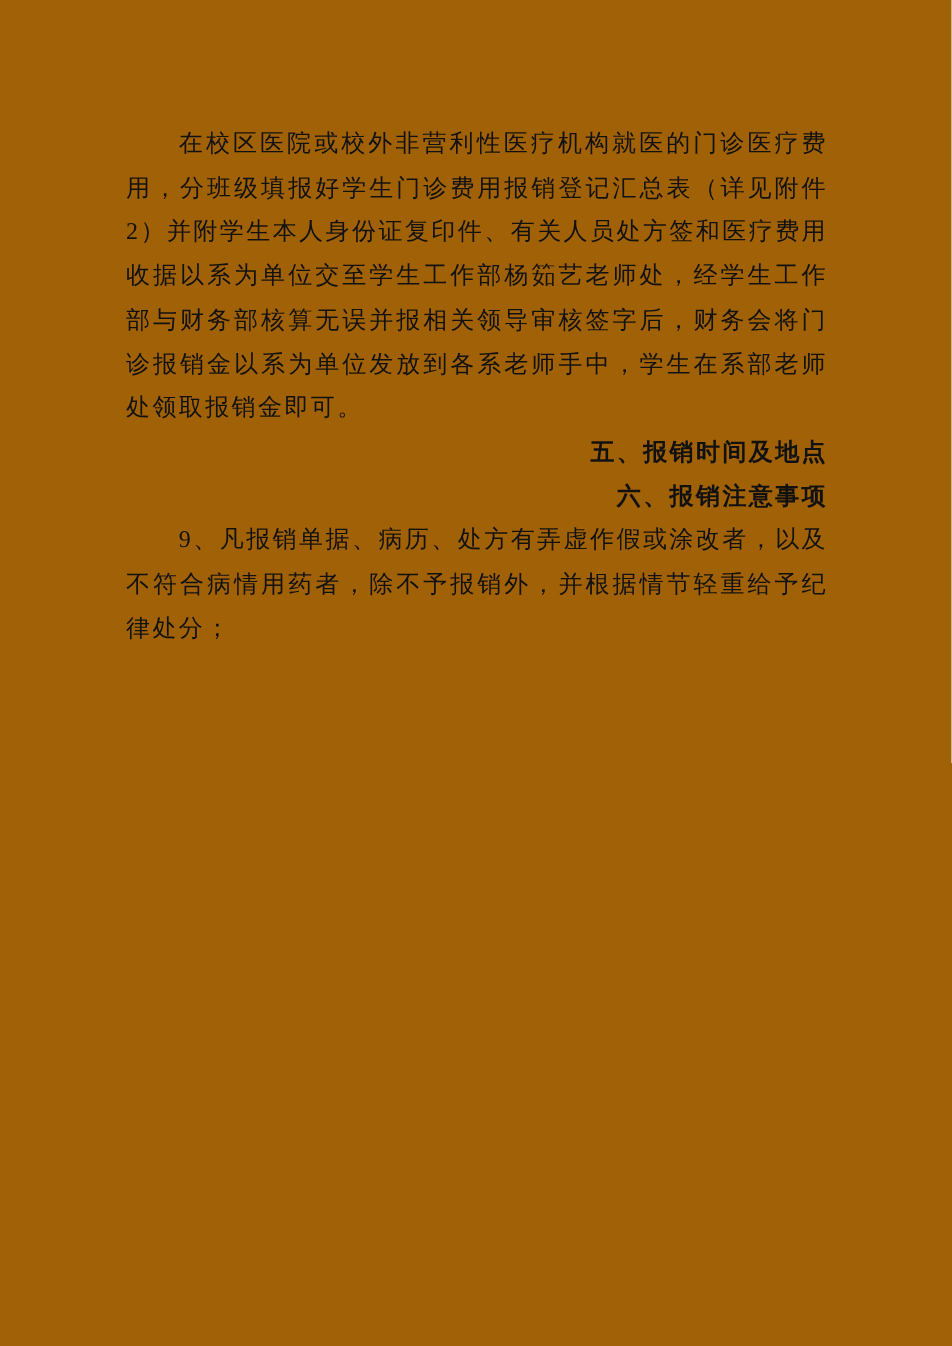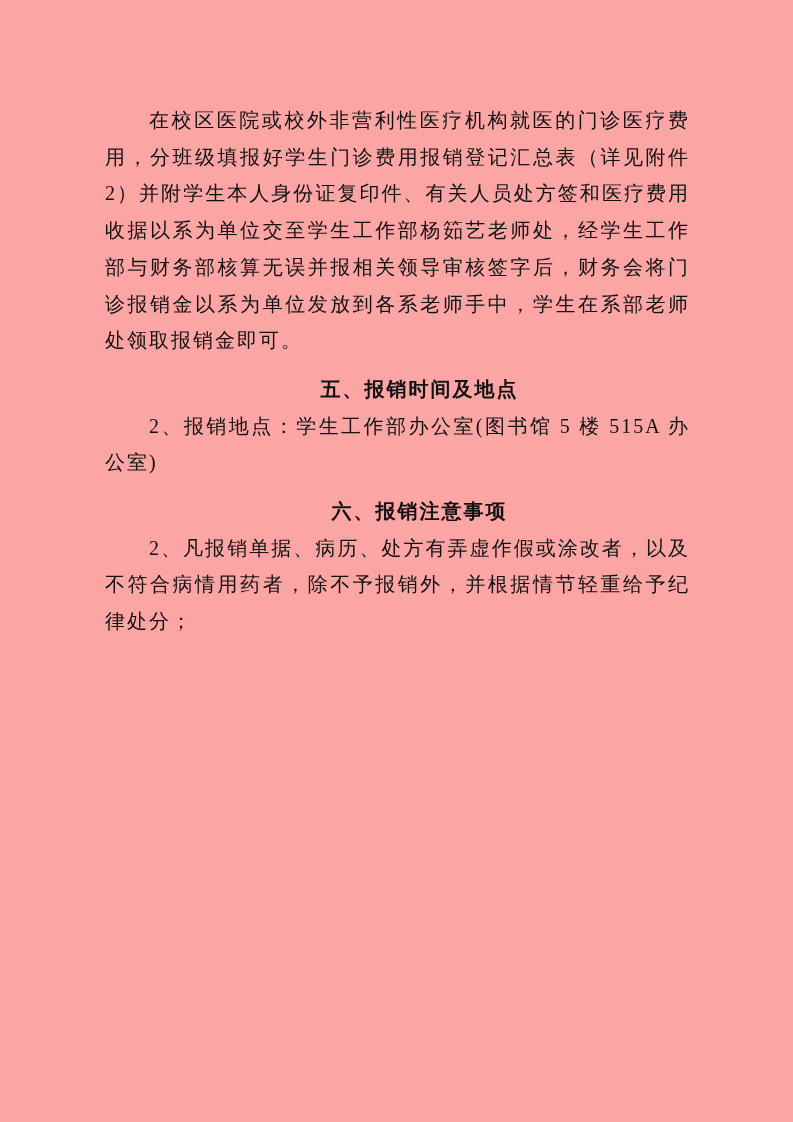--- a/index.html
+++ b/index.html
@@ -5,47 +5,45 @@
   html, body {
     margin: 0;
     padding: 0;
     background: #ffffff;
   }
   .page {
     position: relative;
     width: 793px;
     height: 1122px;
     margin: 0 auto;
-    background: #fca5a5;
+    background: #a16207;
     box-sizing: border-box;
     padding: 102px 103px 0 105px;
     overflow: hidden;
     font-family: "Liberation Serif", "DejaVu Serif", serif;
     color: #111111;
   }
   .doc p {
     margin: 0;
     font-size: 20px;
     line-height: 36.7px;
     letter-spacing: 2px;
     text-align: justify;
     text-justify: inter-ideograph;
     text-indent: 44px;
     word-break: break-all;
   }
   .doc p.heading {
     font-weight: bold;
-    text-align: center;
-    margin-top: 12px;
+    text-align: right;
   }
 </style>
 </head>
 <body>
 
 <div class="page">
   <div class="doc">
     <p>在校区医院或校外非营利性医疗机构就医的门诊医疗费用，分班级填报好学生门诊费用报销登记汇总表（详见附件2）并附学生本人身份证复印件、有关人员处方签和医疗费用收据以系为单位交至学生工作部杨筎艺老师处，经学生工作部与财务部核算无误并报相关领导审核签字后，财务会将门诊报销金以系为单位发放到各系老师手中，学生在系部老师处领取报销金即可。</p>
     <p class="heading">五、报销时间及地点</p>
-    <p>2、报销地点：学生工作部办公室(图书馆 5 楼 515A 办公室)</p>
     <p class="heading">六、报销注意事项</p>
-    <p>2、凡报销单据、病历、处方有弄虚作假或涂改者，以及不符合病情用药者，除不予报销外，并根据情节轻重给予纪律处分；</p>
+    <p>9、凡报销单据、病历、处方有弄虚作假或涂改者，以及不符合病情用药者，除不予报销外，并根据情节轻重给予纪律处分；</p>
   </div>
 </div>
 
 </body></html>

